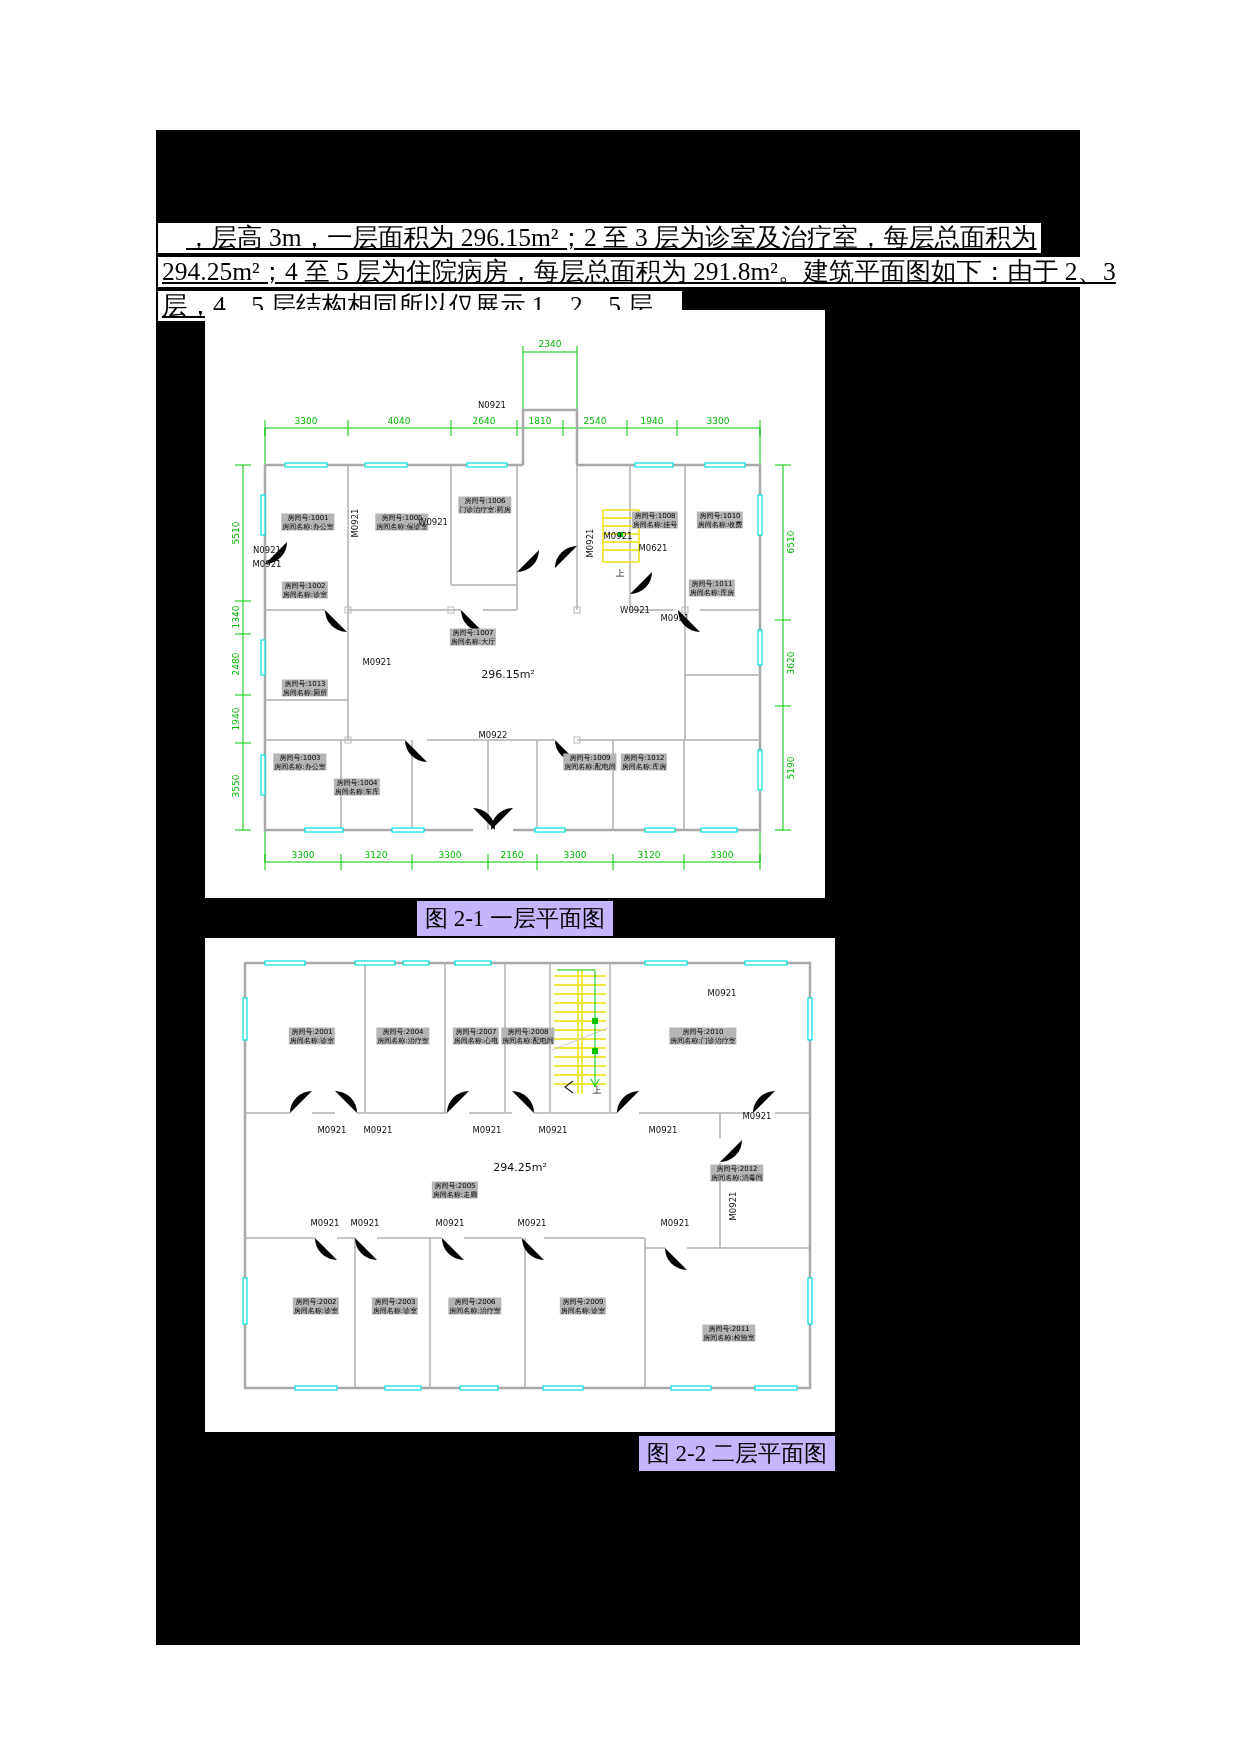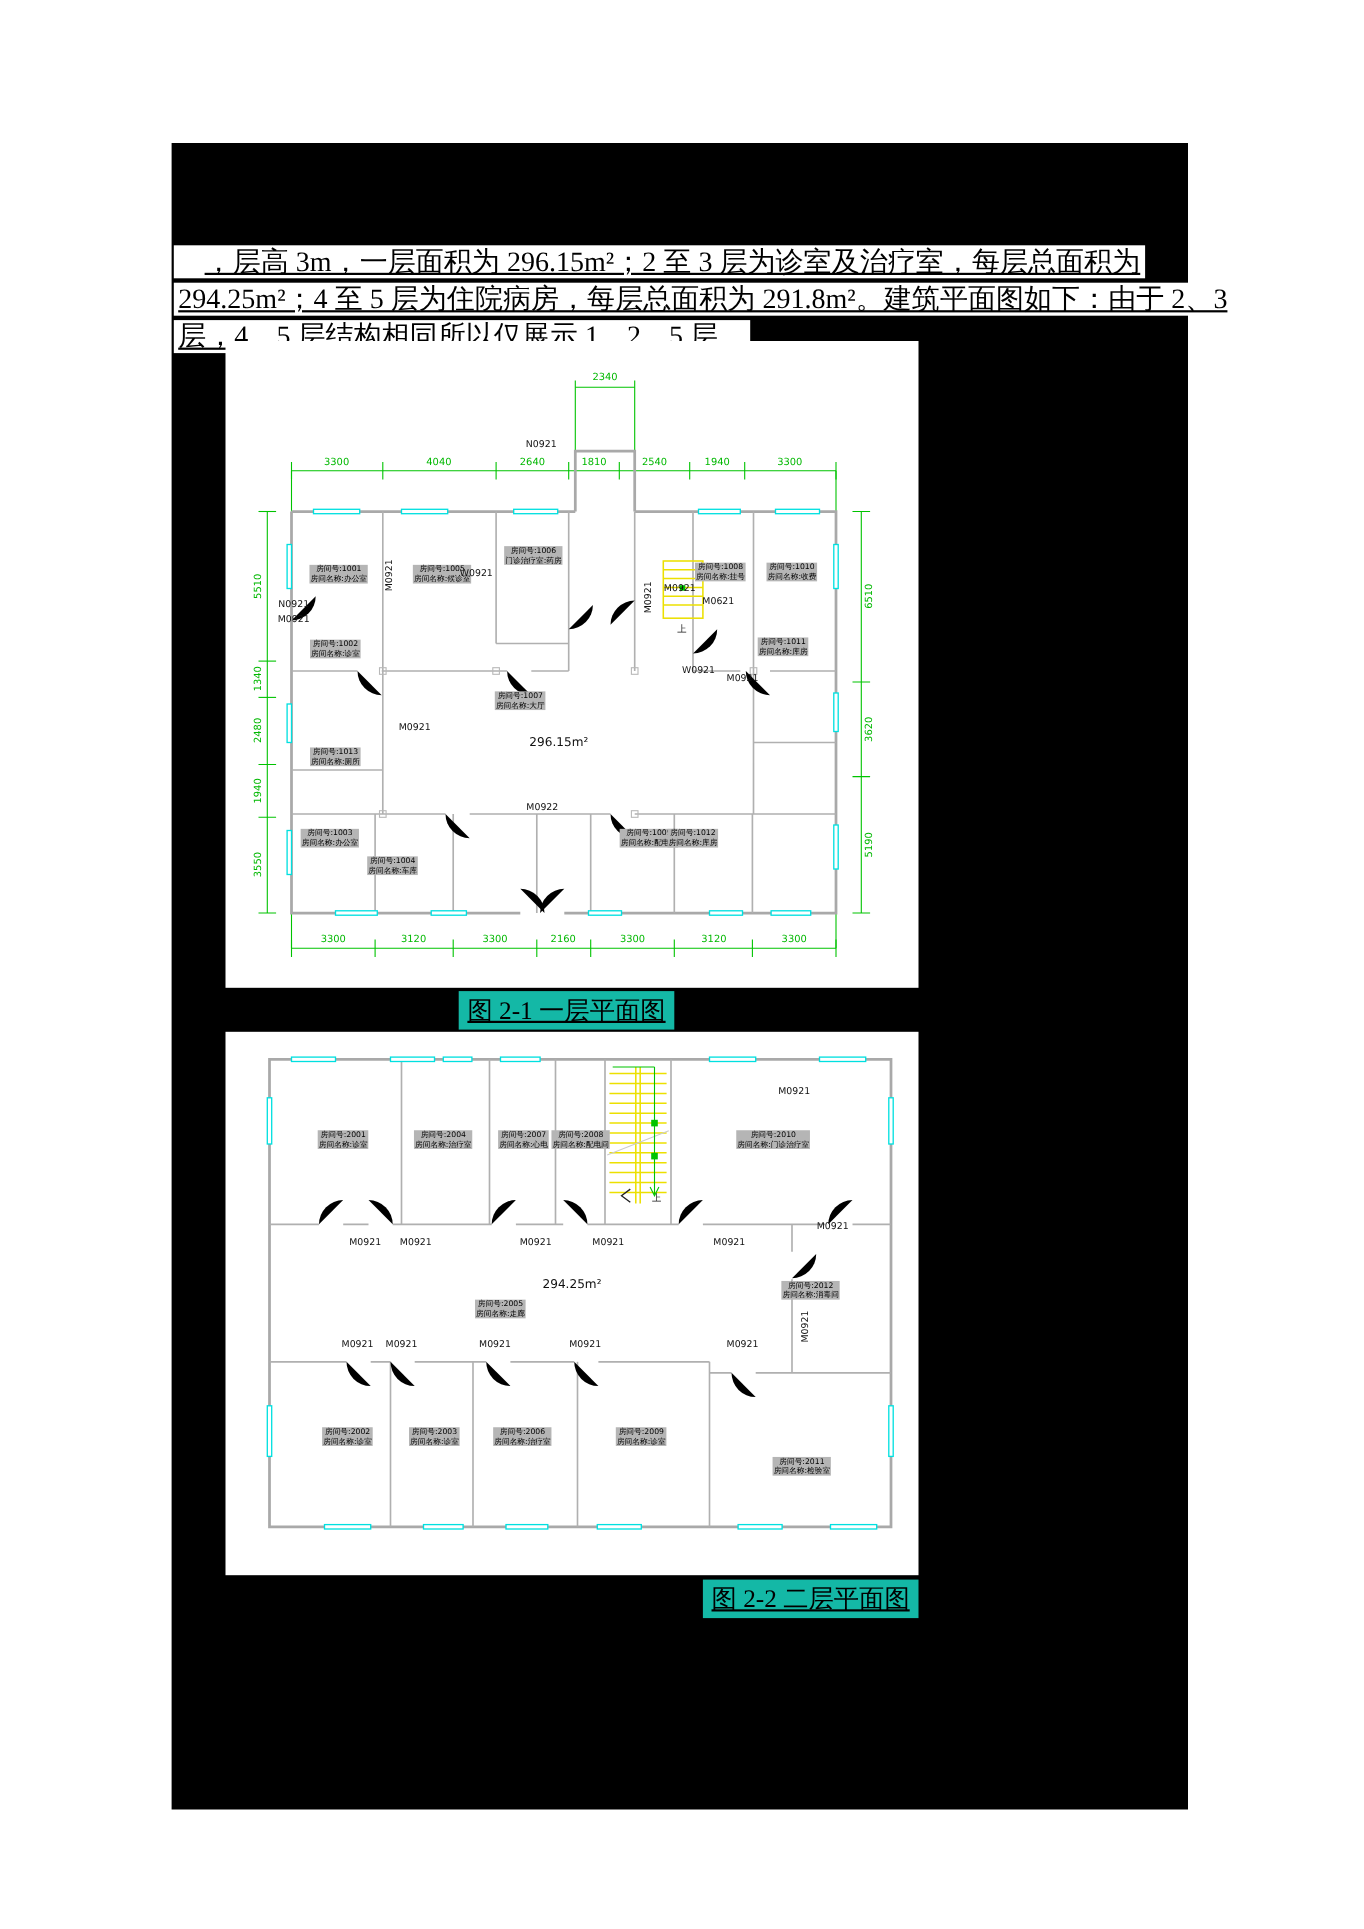--- a/index.html
+++ b/index.html
@@ -6,27 +6,27 @@
   body{width:1240px;height:1754px;background:#ffffff;position:relative;overflow:hidden;
        font-family:"Liberation Serif","DejaVu Serif",serif;}
   .black-region{position:absolute;left:156px;top:130px;width:924px;height:1515px;background:#000;}
   
   .textblock{position:absolute;left:158px;top:223px;width:862px;}
   .para-line{display:table;background:#fff;color:#000;font-size:25.5px;line-height:28px;
              text-decoration:underline;padding:1px 4px;margin-bottom:4px;white-space:nowrap;}
   .para-line.indent{padding-left:28px;}
   
   .figure{position:absolute;background:#ffffff;}
-  .fig1{left:205px;top:310px;width:620px;height:588px;padding-left:10px;}
+  .fig1{left:205px;top:310px;width:620px;height:588px;}
   .fig2{left:205px;top:938px;width:630px;height:494px;}
   .cad{position:absolute;left:0;top:0;}
   .labels{position:absolute;left:0;top:0;width:100%;height:100%;}
   .figcap{position:absolute;text-align:center;}
-  .figcap span{display:inline-block;background:#14b8a6;color:#000;font-size:23px;
-               text-decoration:underline;padding:2px 8px;}
+  .figcap span{display:inline-block;background:#c4b5fd;color:#000;font-size:23px;
+               padding:2px 8px;}
   .cap1{left:205px;top:901px;width:620px;}
   .cap2{left:205px;top:1436px;width:630px;text-align:right;}
   
   .gr line,.gr path{stroke:#00c300;stroke-width:1;fill:none;}
   .grf{fill:#00c300;stroke:none;}
   .w path{stroke:#a9a9a9;stroke-width:2.5;fill:none;}
   .w2 line,.w2 path{stroke:#b0b0b0;stroke-width:1.5;fill:none;}
   .col{stroke:#b8b8b8;stroke-width:1;fill:none;}
   .win{fill:#ffffff;stroke:#00e0e0;stroke-width:1.2;}
   .ye line,.ye rect{stroke:#ece000;stroke-width:1.4;fill:none;}
@@ -219,21 +219,21 @@
       <div class="lbl room" style="left: 100px; top: 378px;">房间号:1013
 房间名称:厕所</div>
       <div class="lbl room" style="left: 507px; top: 263px; margin-top: 15px;">房间号:1011
 房间名称:库房</div>
       <div class="lbl room" style="left: 95px; top: 452px;">房间号:1003
 房间名称:办公室</div>
       <div class="lbl room" style="left: 152px; top: 477px;">房间号:1004
 房间名称:车库</div>
       <div class="lbl room" style="left: 360px; top: 452px; margin-left: 25px;">房间号:1009
 房间名称:配电间</div>
-      <div class="lbl room" style="left: 425px; top: 452px;">房间号:1012
+      <div class="lbl room" style="left: 439px; top: 452px;">房间号:1012
 房间名称:库房</div>
       <div class="lbl area" style="left: 303px; top: 365px;">296.15m²</div>
       <div class="lbl door" style="left: 287px; top: 95px;">N0921</div>
       <div class="lbl door r" style="left: 150px; top: 213px;">M0921</div>
       <div class="lbl door" style="left: 62px; top: 240px;">N0921</div>
       <div class="lbl door" style="left: 62px; top: 254px;">M0921</div>
       <div class="lbl door" style="left: 228px; top: 212px;">W0921</div>
       <div class="lbl door" style="left: 172px; top: 352px;">M0921</div>
       <div class="lbl door r" style="left: 385px; top: 233px;">M0921</div>
       <div class="lbl door" style="left: 413px; top: 226px;">M0921</div>

